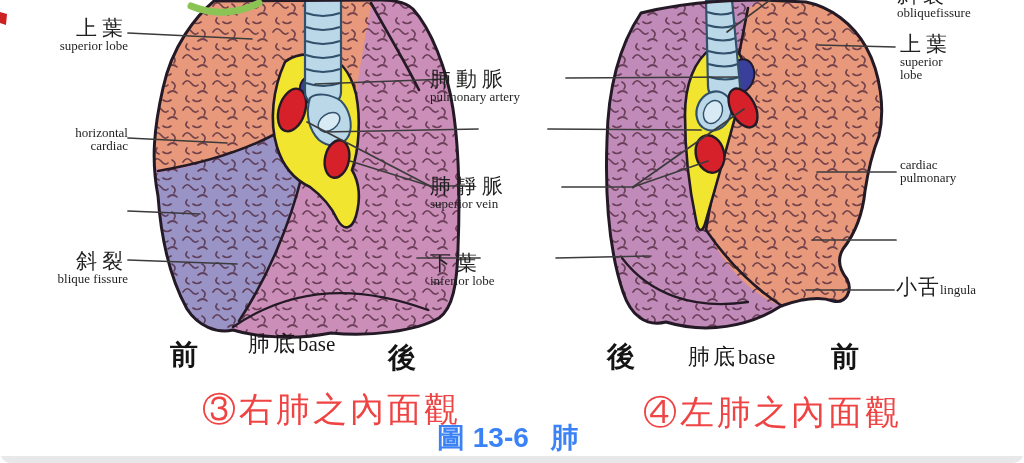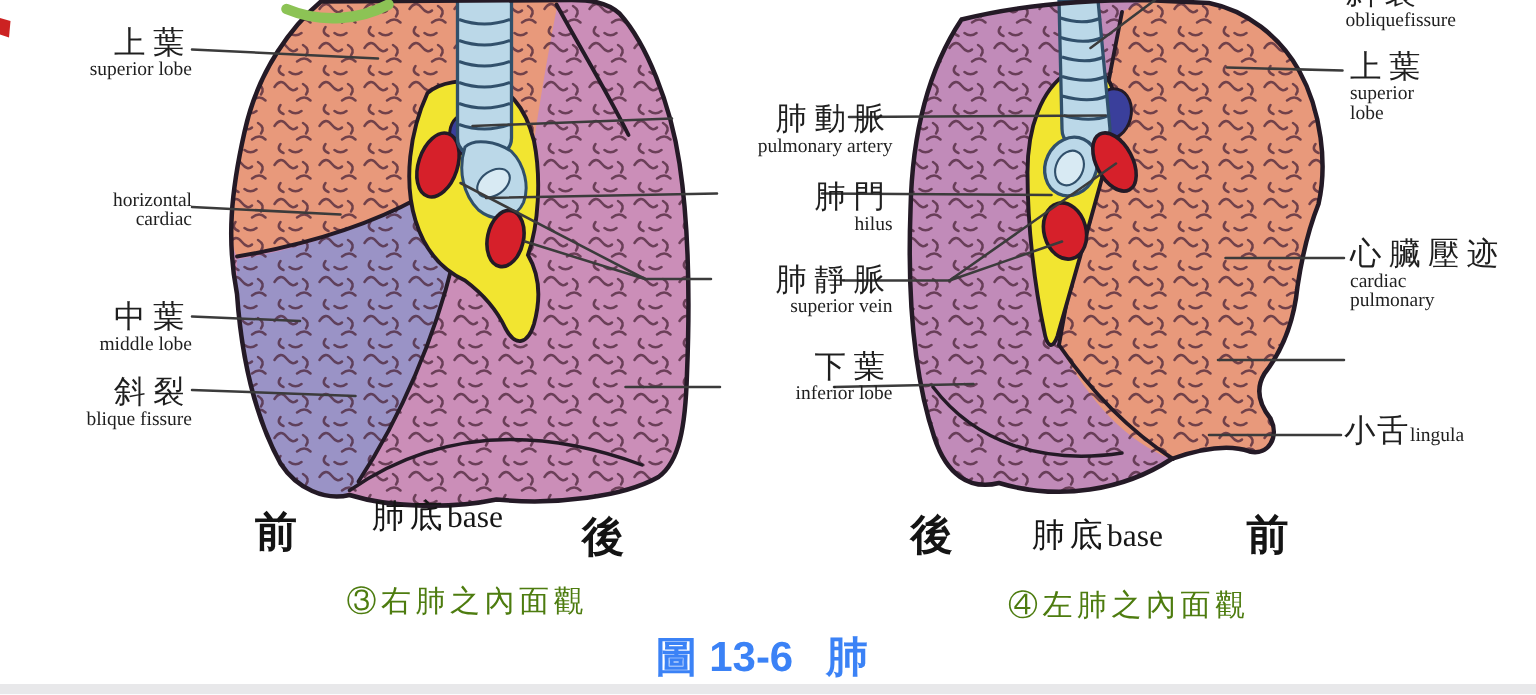--- a/index.html
+++ b/index.html
@@ -1,31 +1,31 @@
 <!DOCTYPE html>
 <html><head>
 <meta charset="utf-8">
 <style>
   html,body{margin:0;padding:0;background:#ffffff;}
   .canvas{
     position:relative;width:1024px;height:463px;background:#ffffff;
-    overflow:hidden;font-family:"Liberation Serif","DejaVu Serif",serif;color:#1f1f1f;
+    overflow:hidden;font-family:"Liberation Serif","DejaVu Serif",serif;color:#1f1f1f;border-radius:11px;
   }
   svg.art{position:absolute;left:0;top:0;}
   .lbl{position:absolute;line-height:1.05;}
   .lbl .zh{font-size:21px;letter-spacing:5px;white-space:nowrap;}
   .lbl .en{font-size:13px;letter-spacing:0;white-space:nowrap;line-height:1.02;}
   .lbl.r{text-align:right;}
-  .lbl.c{text-align:right;}
+  .lbl.c{text-align:left;}
   .dir{position:absolute;font-family:"Liberation Sans","DejaVu Sans",sans-serif;
        font-weight:700;font-size:28px;color:#141414;line-height:1;}
   .base-lbl{position:absolute;white-space:nowrap;color:#161616;}
   .base-lbl .bzh{font-size:22px;letter-spacing:3px;}
   .base-lbl .ben{font-size:21px;}
-  .caption{position:absolute;font-size:20px;letter-spacing:3px;white-space:nowrap;color:#4d7c0f;margin-left:29px;}
+  .caption{position:absolute;font-size:34px;letter-spacing:3px;white-space:nowrap;color:#ef4444;}
   .title{position:absolute;font-family:"Liberation Sans","DejaVu Sans",sans-serif;
          font-weight:700;font-size:28px;color:#3b82f6;white-space:nowrap;}
   .title .subject{margin-left:22px;}
   .strip{position:absolute;left:0;right:0;bottom:0;height:7px;background:#e8e8ea;}
 </style>
 </head>
 <body>
 
 <div class="canvas">
 
@@ -137,57 +137,48 @@
   </svg>
 
   <div class="lbl r" style="left:0;width:128px;top:17px">
     <div class="zh">上葉</div>
     <div class="en">superior lobe</div>
   </div>
   <div class="lbl r" style="left:0;width:128px;top:126px">
     <div class="en">horizontal</div>
     <div class="en">cardiac</div>
   </div>
-  <div class="lbl r" style="left:0;width:128px;top:200px">
-    <div class="zh">中葉</div>
-    <div class="en">middle lobe</div>
-  </div>
   <div class="lbl r" style="left:-16px;width:144px;top:250px">
     <div class="zh">斜裂</div>
     <div class="en">blique fissure</div>
   </div>
 
   <div class="lbl c" style="left:430px;width:165px;top:68px">
     <div class="zh">肺動脈</div>
     <div class="en">pulmonary artery</div>
   </div>
-  <div class="lbl c" style="left:430px;width:165px;top:120px">
-    <div class="zh">肺門</div>
-    <div class="en">hilus</div>
-  </div>
   <div class="lbl c" style="left:430px;width:165px;top:175px">
     <div class="zh">肺靜脈</div>
     <div class="en">superior vein</div>
   </div>
-  <div class="lbl c" style="left:430px;width:165px;top:233px">
+  <div class="lbl c" style="left:430px;width:165px;top:252px">
     <div class="zh">下葉</div>
     <div class="en">inferior lobe</div>
   </div>
 
   <div class="lbl" style="left:897px;top:-16px">
     <div class="zh">斜裂</div>
     <div class="en">obliquefissure</div>
   </div>
   <div class="lbl" style="left:900px;top:33px">
     <div class="zh">上葉</div>
     <div class="en">superior</div>
     <div class="en">lobe</div>
   </div>
   <div class="lbl" style="left:900px;top:158px">
-    <div class="zh">心臟壓迹</div>
     <div class="en">cardiac</div>
     <div class="en">pulmonary</div>
   </div>
   <div class="lbl" style="left:896px;top:276px">
     <span class="zh" style="letter-spacing:1px">小舌</span><span class="en">lingula</span>
   </div>
 
   <div class="dir" style="left:170px;top:341px">前</div>
   <div class="base-lbl" style="left:248px;top:329px">
     <span class="bzh">肺底</span><span class="ben">base</span>

